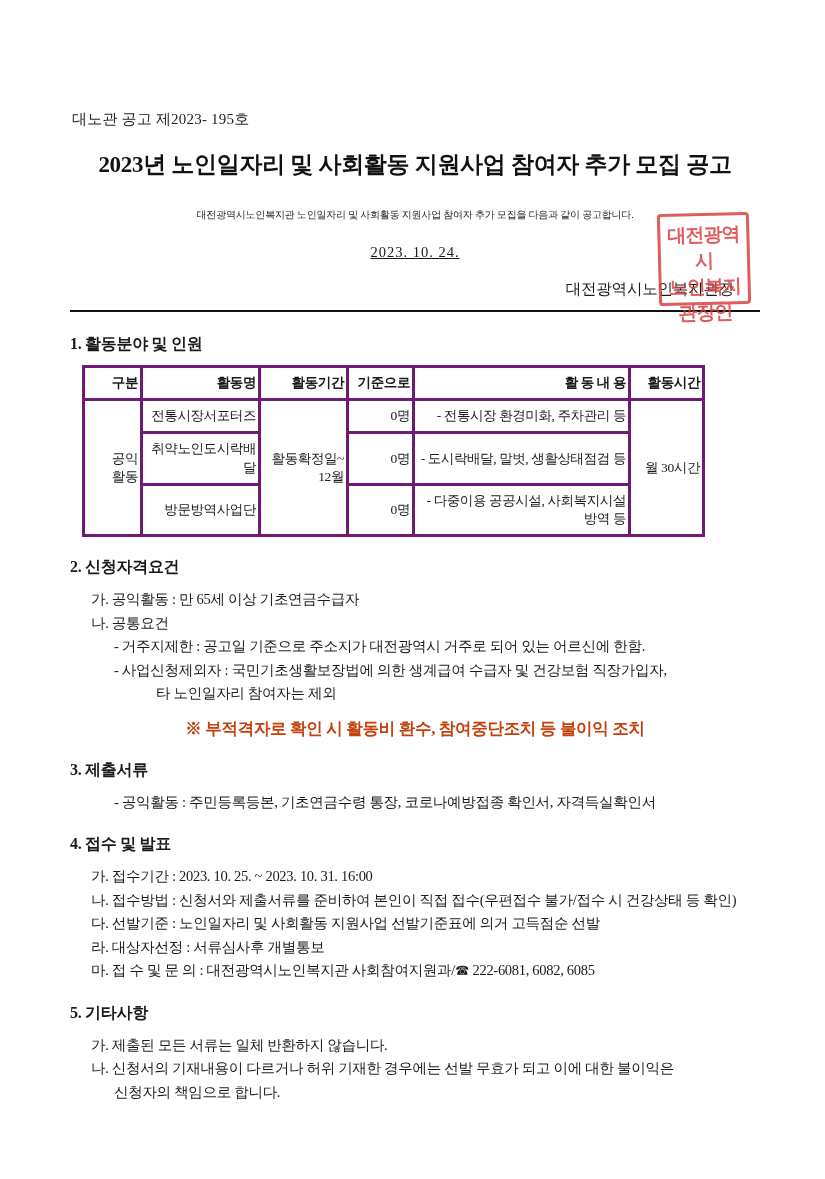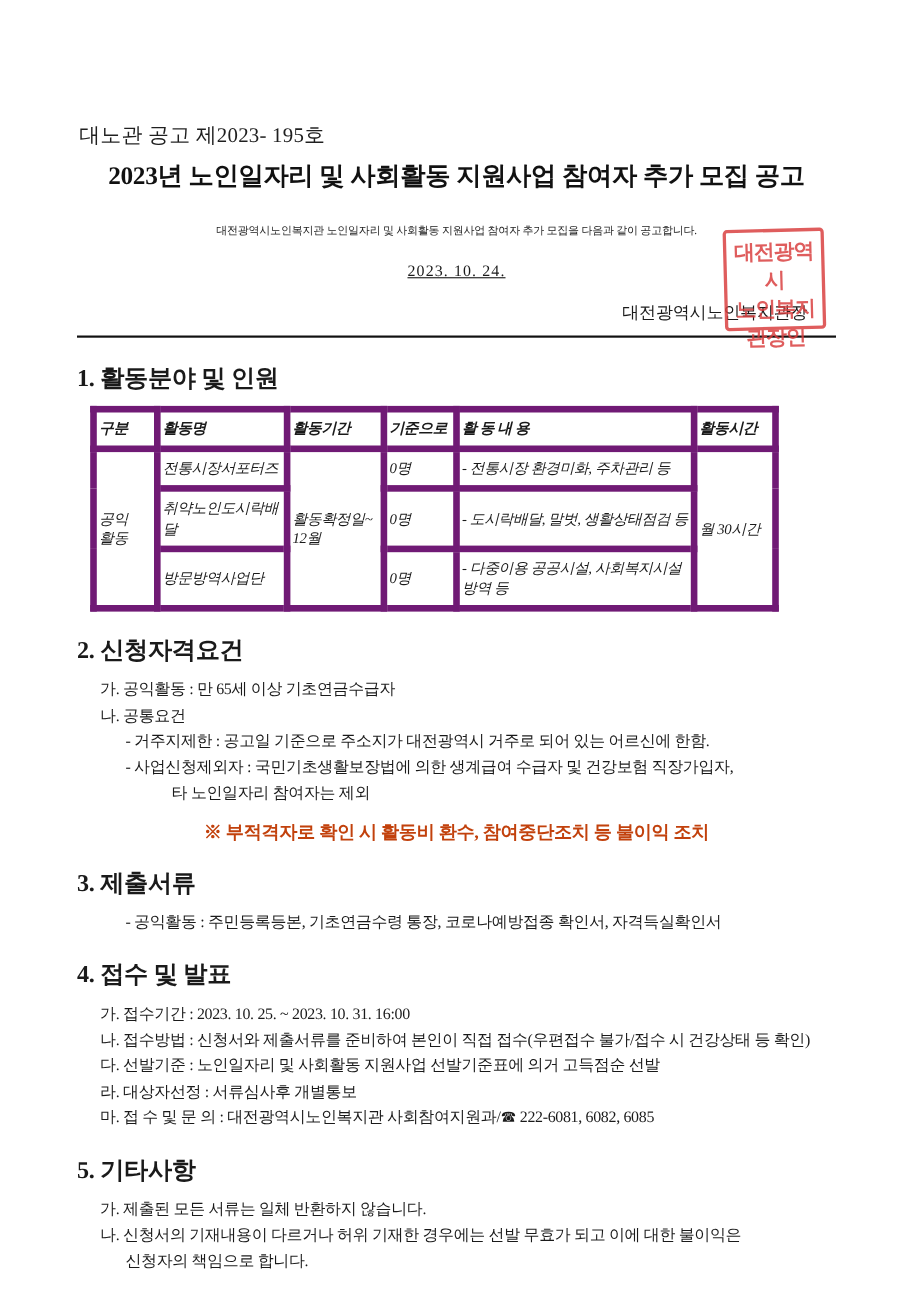--- a/index.html
+++ b/index.html
@@ -20,24 +20,24 @@
     inset: 0;
     padding: 0;
   }
   .inner {
     position: absolute;
     left: 70px;
     top: 110px;
     width: 690px;
   }
   .doc-no {
-    font-size: 19px;
+    font-size: 15px;
     letter-spacing: 0.2px;
     color: #1f1f1f;
-    margin: 0 0 8px 2px;
+    margin: 0 0 20px 2px;
   }
   .title {
     text-align: center;
     font-size: 23px;
     font-weight: bold;
     letter-spacing: -0.3px;
     margin: 0 0 28px 0;
     color: #111;
   }
   .lead {
@@ -82,21 +82,21 @@
     opacity: 0.82;
     transform: rotate(-1.5deg);
   }
   .stamp span { display: block; }
   .rule {
     border: none;
     border-top: 2.5px solid #111;
     margin: 6px 0 22px 0;
   }
   h2.sec {
-    font-size: 22px;
+    font-size: 16px;
     font-weight: bold;
     margin: 0 0 10px 0;
     letter-spacing: -0.3px;
   }
   .sec-block { margin-bottom: 20px; }
   .ind1 { margin-left: 21px; font-size: 14.5px; line-height: 1.62; letter-spacing: -0.3px; }
   .ind2 { margin-left: 44px; font-size: 14.5px; line-height: 1.62; letter-spacing: -0.3px; }
   .ind3 { margin-left: 86px; font-size: 14.5px; line-height: 1.62; letter-spacing: -0.3px; }
   .warn {
     color: #c2410c;
@@ -107,26 +107,25 @@
     margin: 12px 0 4px 0;
   }
   table.tbl {
     border-collapse: collapse;
     width: 620px;
     margin: 0 0 0 12px;
     font-size: 13.5px;
     table-layout: fixed;
   }
   table.tbl th, table.tbl td {
-    border: 6px solid #701a75;
-    text-align: left;
+    border: 3px solid #701a75;
+    text-align: right;
     padding: 6px 2px;
     letter-spacing: -0.4px;
     line-height: 1.35;
-    font-style: italic;
   }
   table.tbl th { font-weight: bold; }
   td.left { text-align: left; padding-left: 8px; margin-top: 32px; }
   .c1 { width: 58px; }
   .c2 { width: 118px; }
   .c3 { width: 88px; }
   .c4 { width: 66px; }
   .c5 { width: 216px; }
   .c6 { width: 74px; }
   .nowrap { white-space: nowrap; }

